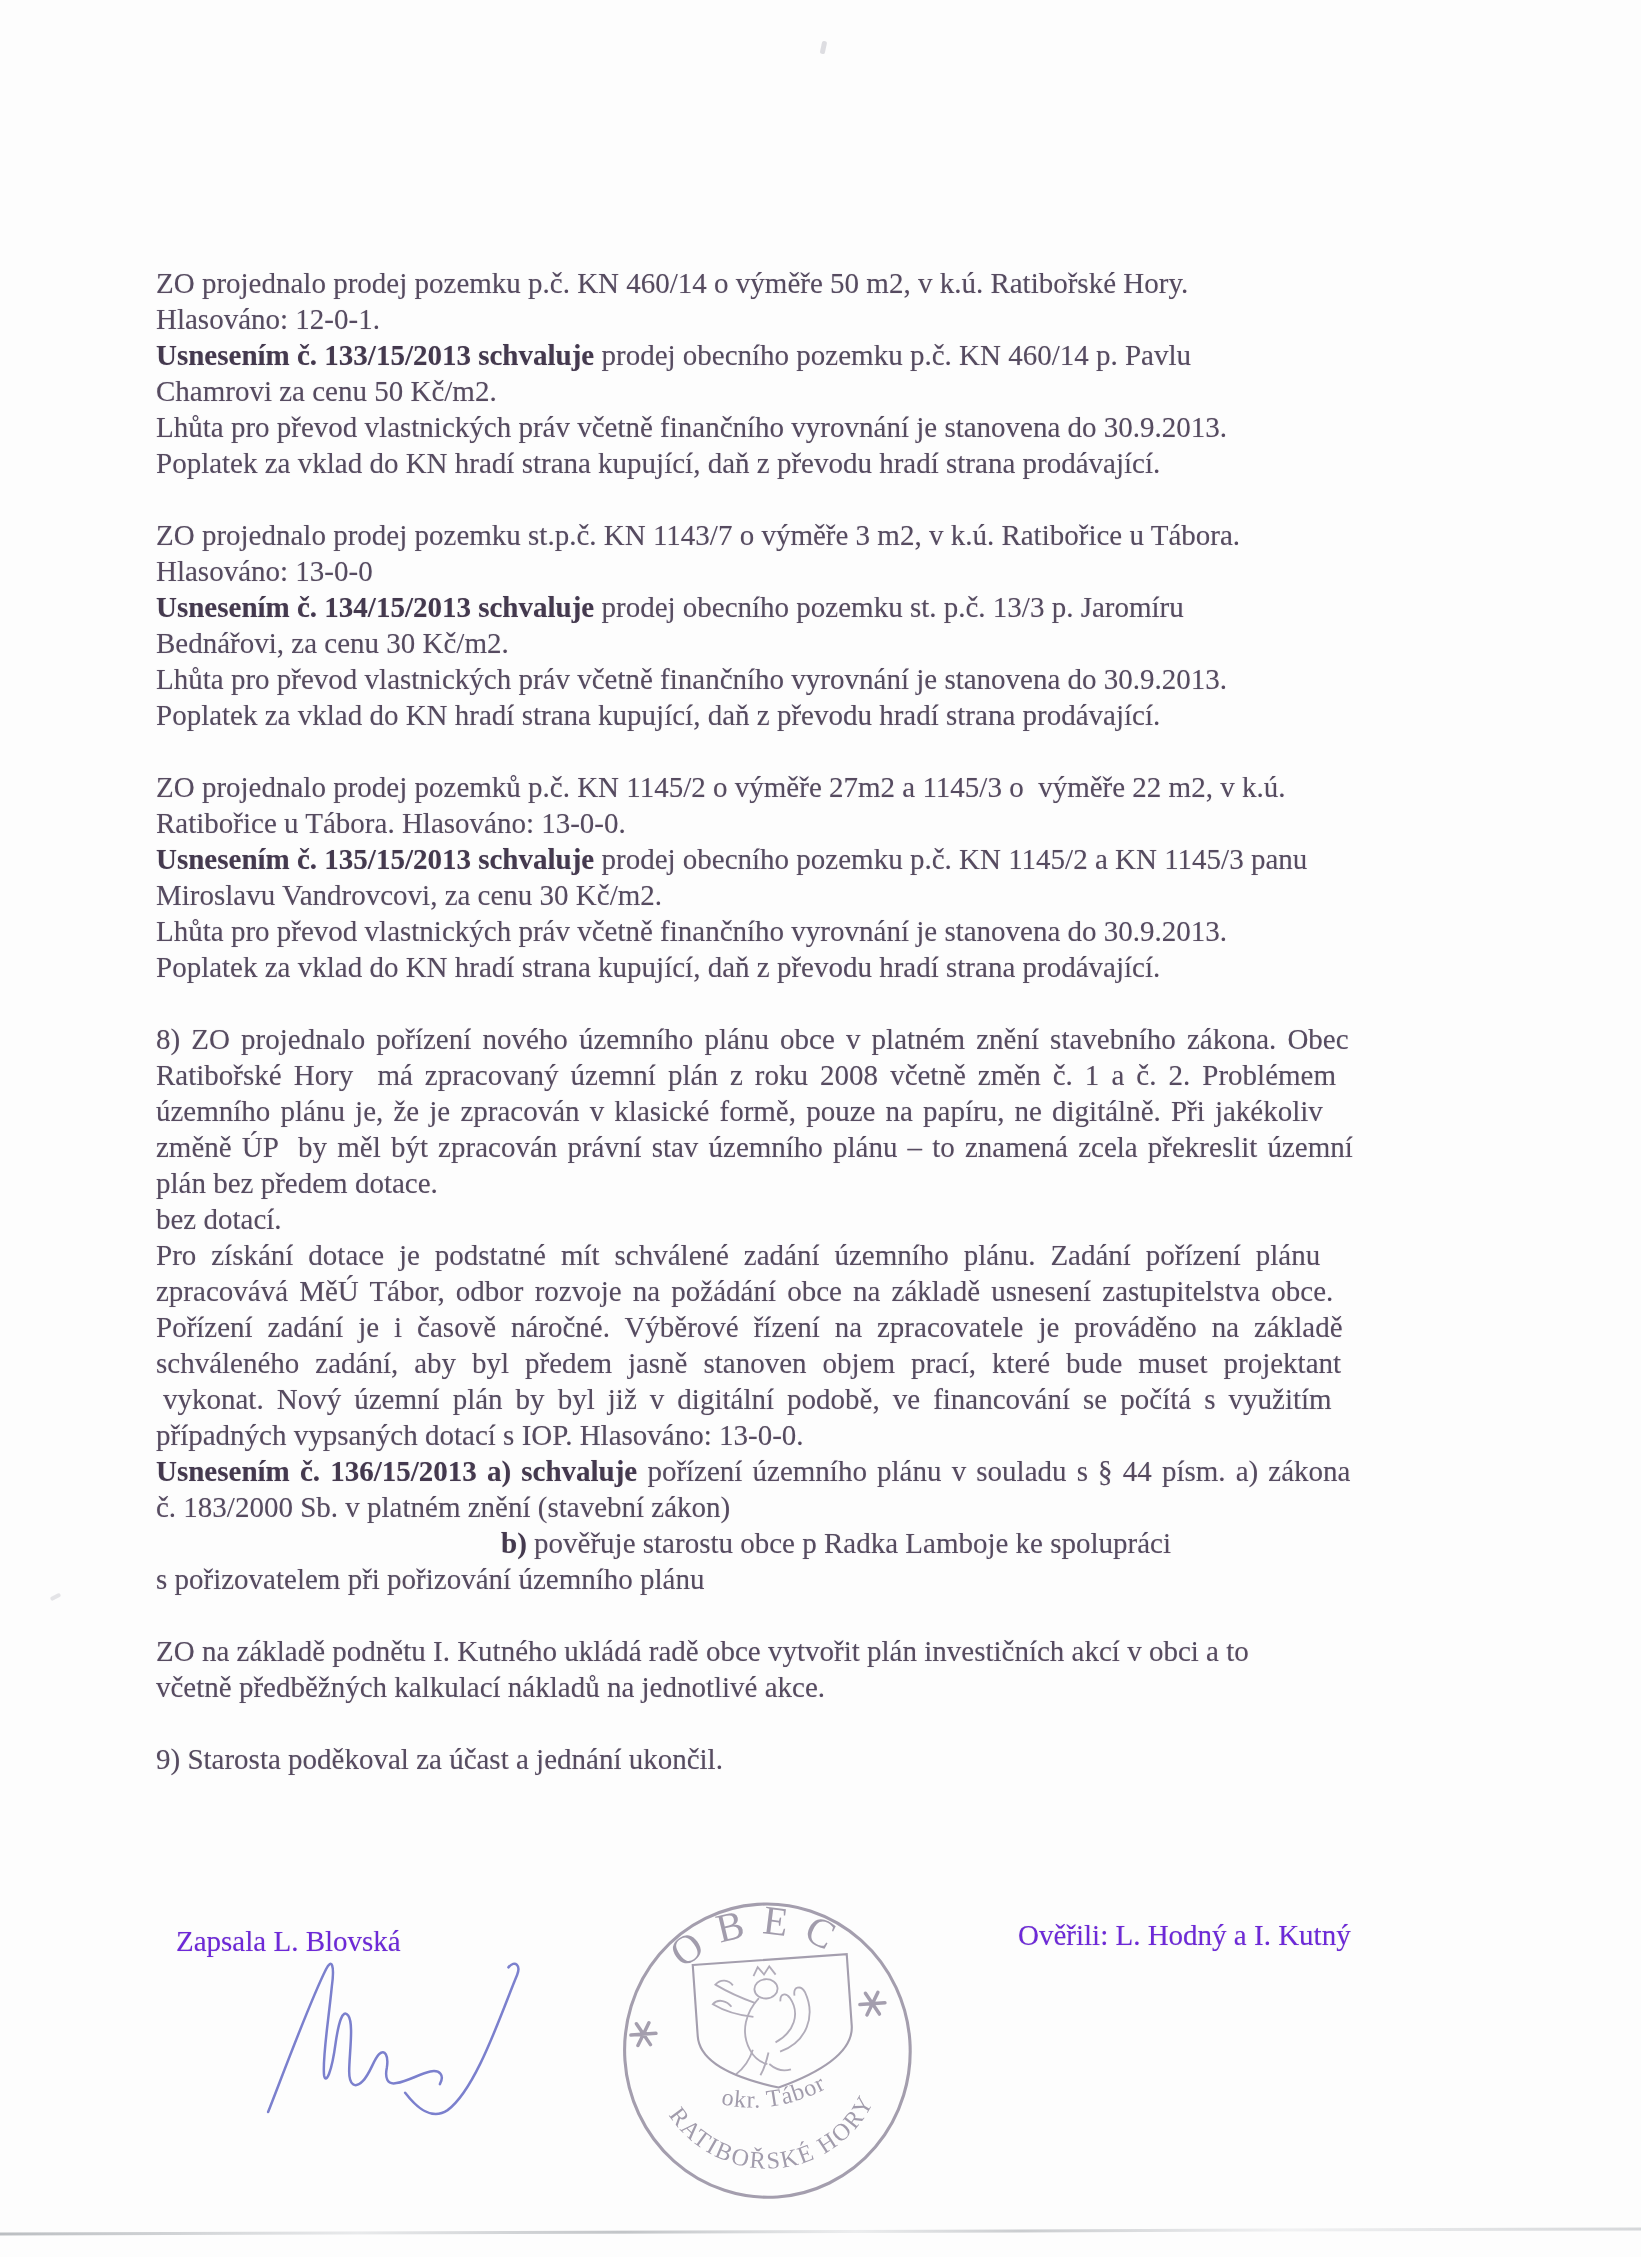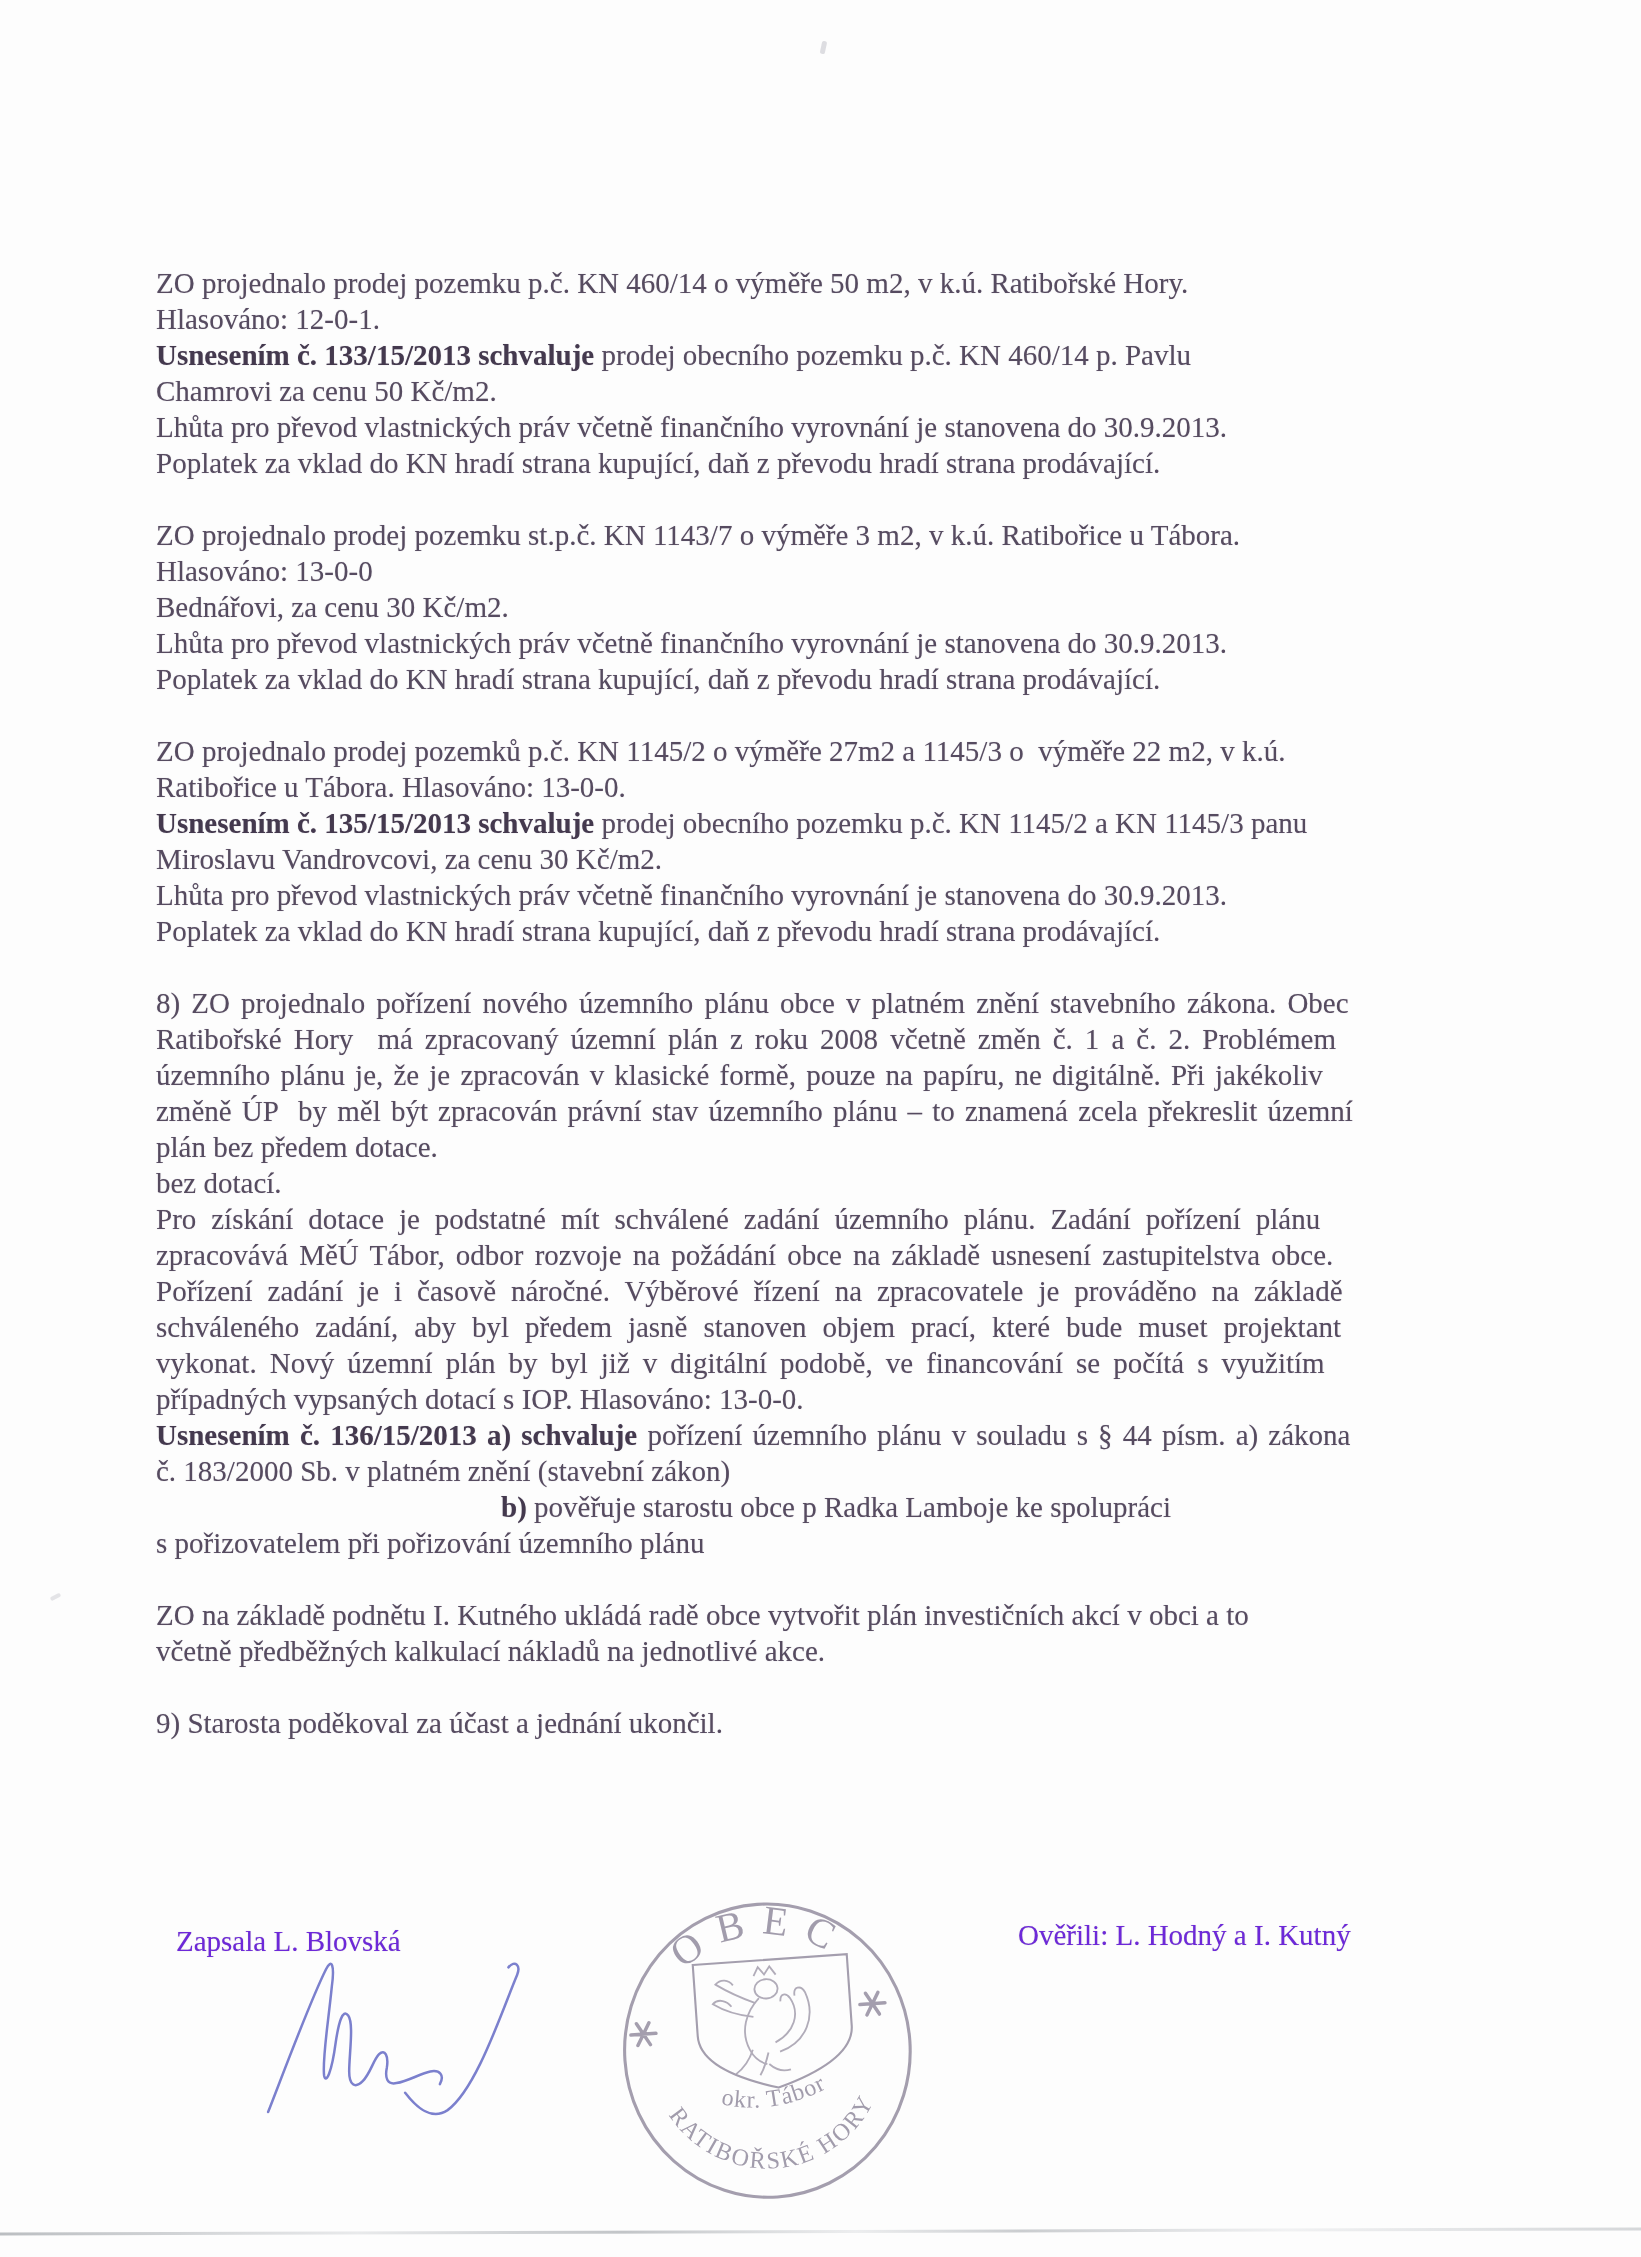--- a/index.html
+++ b/index.html
@@ -78,20 +78,21 @@
         <div class="line"><span>ZO projednalo prodej pozemku p.č. KN 460/14 o výměře 50 m2, v k.ú. Ratibořské Hory.</span></div>
         <div class="line"><span>Hlasováno: 12-0-1.</span></div>
         <div class="line"><span class="b">Usnesením č. 133/15/2013 schvaluje</span><span> prodej obecního pozemku p.č. KN 460/14 p. Pavlu</span></div>
         <div class="line"><span>Chamrovi za cenu 50 Kč/m2.</span></div>
         <div class="line"><span>Lhůta pro převod vlastnických práv včetně finančního vyrovnání je stanovena do 30.9.2013.</span></div>
         <div class="line"><span>Poplatek za vklad do KN hradí strana kupující, daň z převodu hradí strana prodávající.</span></div>
       </div>
       <div class="block">
         <div class="line"><span>ZO projednalo prodej pozemku st.p.č. KN 1143/7 o výměře 3 m2, v k.ú. Ratibořice u Tábora.</span></div>
         <div class="line"><span>Hlasováno: 13-0-0</span></div>
+        <div class="line"><span class="b">Usnesením č. 134/15/2013 schvaluje</span><span> prodej obecního pozemku st. p.č. 13/3 p. Jaromíru</span></div>
         <div class="line"><span>Bednářovi, za cenu 30 Kč/m2.</span></div>
         <div class="line"><span>Lhůta pro převod vlastnických práv včetně finančního vyrovnání je stanovena do 30.9.2013.</span></div>
         <div class="line"><span>Poplatek za vklad do KN hradí strana kupující, daň z převodu hradí strana prodávající.</span></div>
       </div>
       <div class="block">
         <div class="line"><span>ZO projednalo prodej pozemků p.č. KN 1145/2 o výměře 27m2 a 1145/3 o  výměře 22 m2, v k.ú.</span></div>
         <div class="line"><span>Ratibořice u Tábora. Hlasováno: 13-0-0.</span></div>
         <div class="line"><span class="b">Usnesením č. 135/15/2013 schvaluje</span><span> prodej obecního pozemku p.č. KN 1145/2 a KN 1145/3 panu</span></div>
         <div class="line"><span>Miroslavu Vandrovcovi, za cenu 30 Kč/m2.</span></div>
         <div class="line"><span>Lhůta pro převod vlastnických práv včetně finančního vyrovnání je stanovena do 30.9.2013.</span></div>
@@ -101,21 +102,21 @@
         <div class="line" style="word-spacing: 3.9px;"><span>8) ZO projednalo pořízení nového územního plánu obce v platném znění stavebního zákona. Obec</span></div>
         <div class="line" style="word-spacing: 4.8px;"><span>Ratibořské Hory  má zpracovaný územní plán z roku 2008 včetně změn č. 1 a č. 2. Problémem</span></div>
         <div class="line" style="word-spacing: 2.9px;"><span>územního plánu je, že je zpracován v klasické formě, pouze na papíru, ne digitálně. Při jakékoliv</span></div>
         <div class="line" style="word-spacing: 2.9px;"><span>změně ÚP  by měl být zpracován právní stav územního plánu – to znamená zcela překreslit územní</span></div>
         <div class="line"><span>plán bez předem dotace.</span></div>
         <div class="line"><span>bez dotací.</span></div>
         <div class="line" style="word-spacing: 7.7px;"><span>Pro získání dotace je podstatné mít schválené zadání územního plánu. Zadání pořízení plánu</span></div>
         <div class="line" style="word-spacing: 3.9px;"><span>zpracovává MěÚ Tábor, odbor rozvoje na požádání obce na základě usnesení zastupitelstva obce.</span></div>
         <div class="line" style="word-spacing: 7.7px;"><span>Pořízení zadání je i časově náročné. Výběrové řízení na zpracovatele je prováděno na základě</span></div>
         <div class="line" style="word-spacing: 8.7px;"><span>schváleného zadání, aby byl předem jasně stanoven objem prací, které bude muset projektant</span></div>
-        <div class="line" style="word-spacing: 5.8px;"><span>vykonat. Nový územní plán by byl již v digitální podobě, ve financování se počítá s využitím</span></div>
+        <div class="line" style="word-spacing: 5.8px; margin-left: 7px;"><span>vykonat. Nový územní plán by byl již v digitální podobě, ve financování se počítá s využitím</span></div>
         <div class="line"><span>případných vypsaných dotací s IOP. Hlasováno: 13-0-0.</span></div>
         <div class="line" style="word-spacing: 2.9px;"><span class="b">Usnesením č. 136/15/2013 a) schvaluje</span><span> pořízení územního plánu v souladu s § 44 písm. a) zákona</span></div>
         <div class="line"><span>č. 183/2000 Sb. v platném znění (stavební zákon)</span></div>
         <div class="line" style="padding-left: 345px;"><span class="b">b)</span><span> pověřuje starostu obce p Radka Lamboje ke spolupráci</span></div>
         <div class="line"><span>s pořizovatelem při pořizování územního plánu</span></div>
       </div>
       <div class="block">
         <div class="line"><span>ZO na základě podnětu I. Kutného ukládá radě obce vytvořit plán investičních akcí v obci a to</span></div>
         <div class="line"><span>včetně předběžných kalkulací nákladů na jednotlivé akce.</span></div>
       </div>

